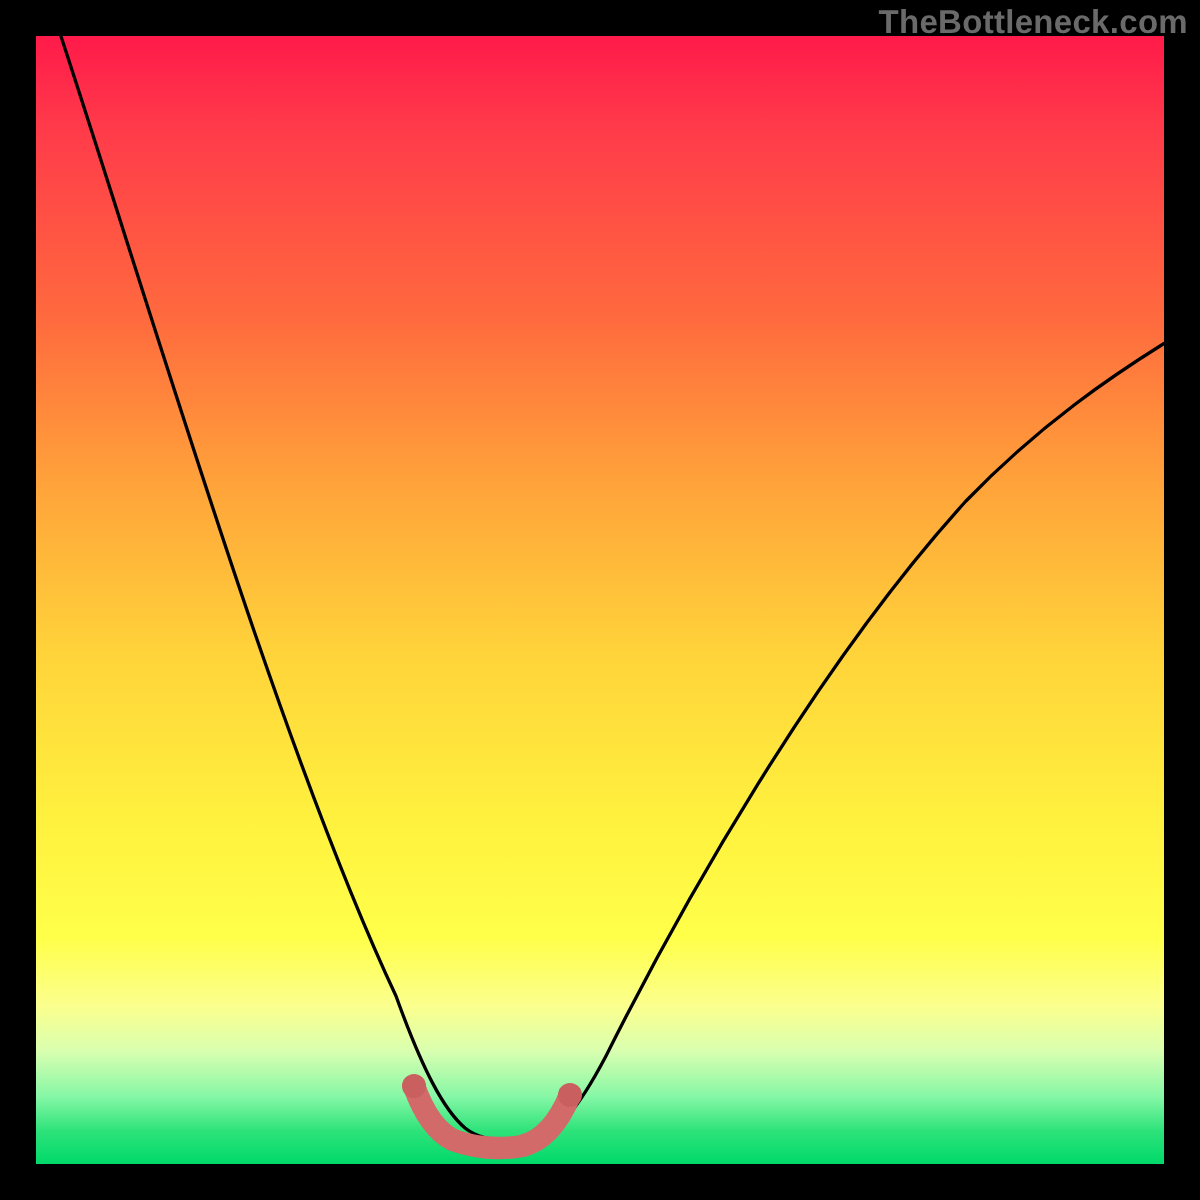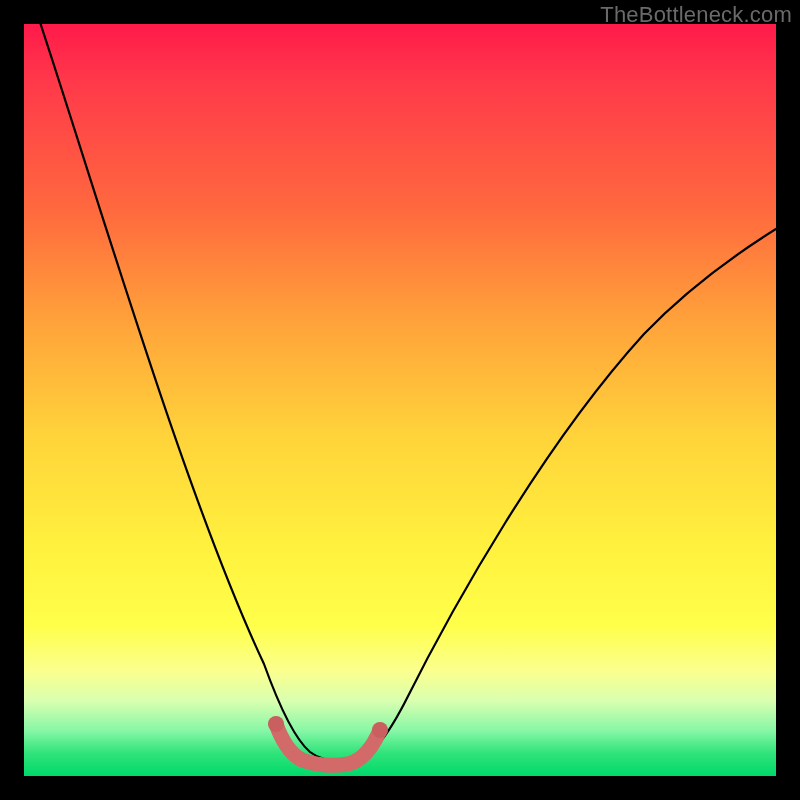--- a/index.html
+++ b/index.html
@@ -31,21 +31,21 @@
       #2fe37a 97%,
       #00d96a 100%
     );
   }
   .watermark {
     position: absolute;
     top: 2px;
     right: 8px;
     color: #6a6a6a;
     font-size: 22px;
-    font-weight: 400;
+    font-weight: 700;
     letter-spacing: 0.2px;
     user-select: none;
   }
   svg.plot {
     position: absolute;
     left: 0;
     top: 0;
   }
 </style>
 </head>

